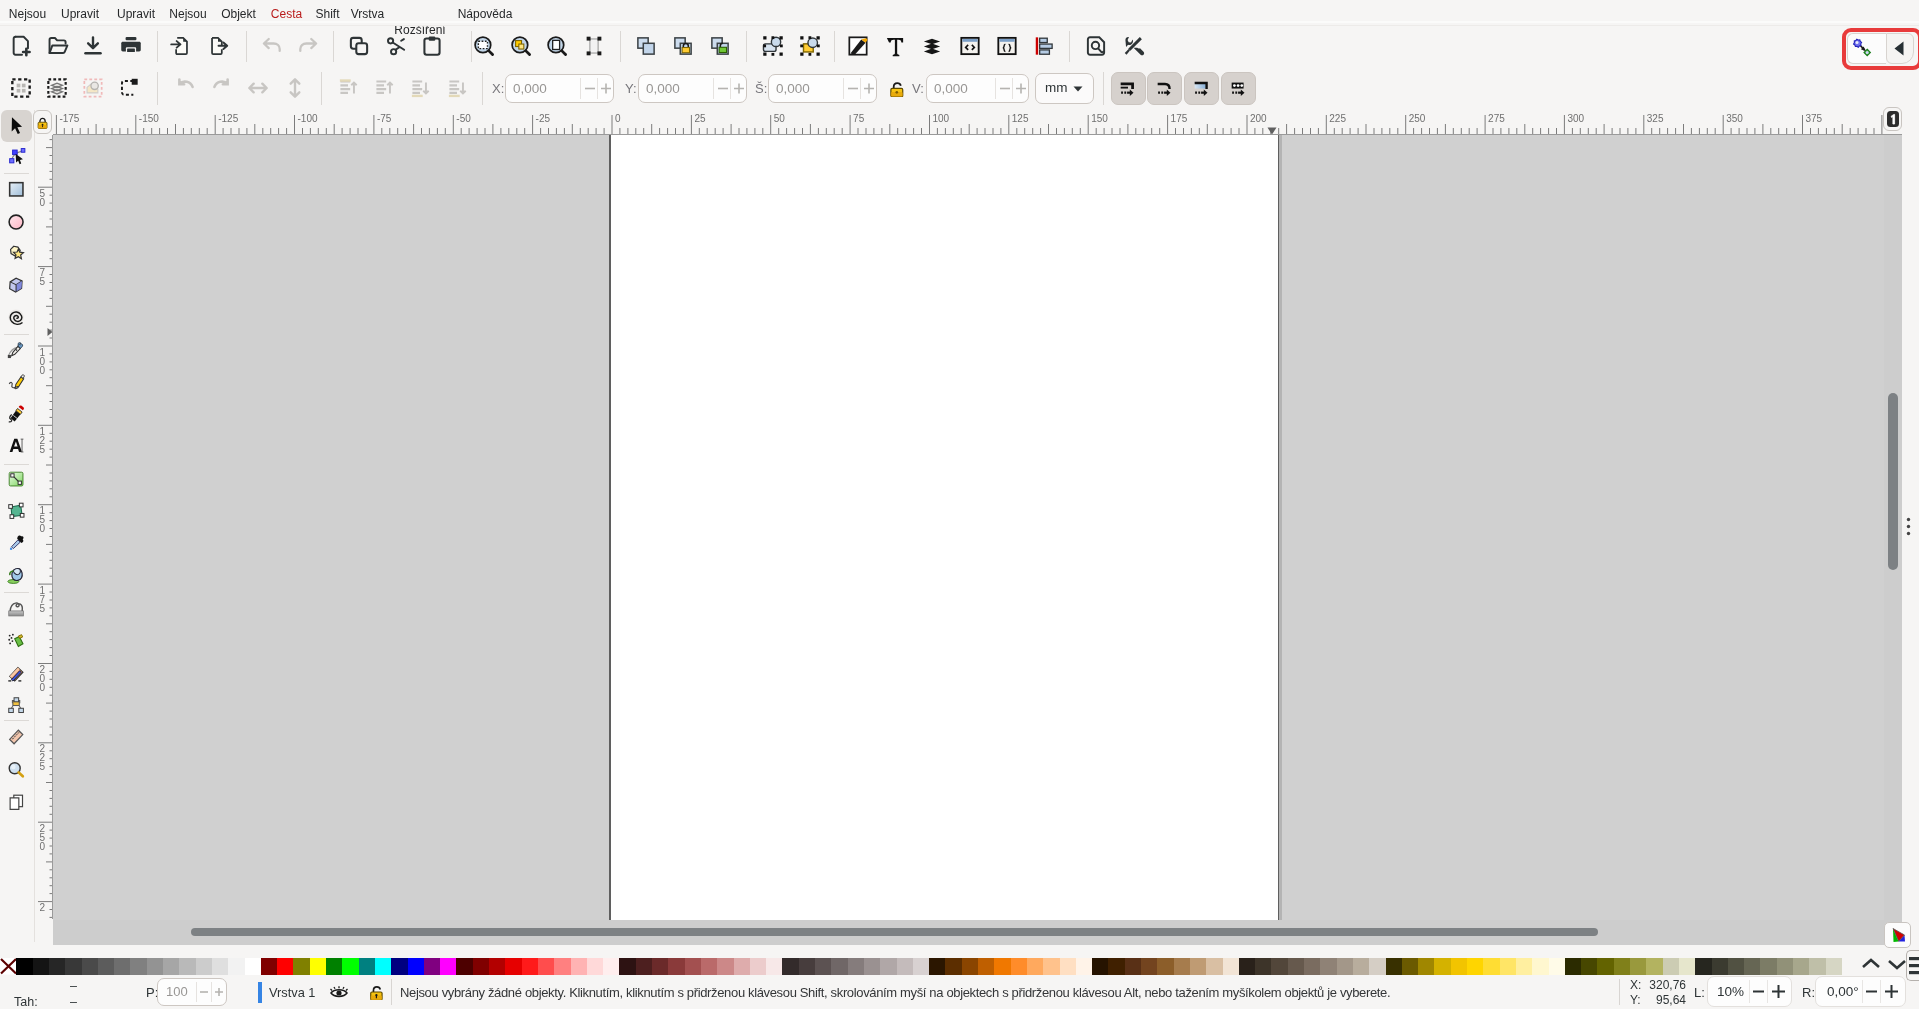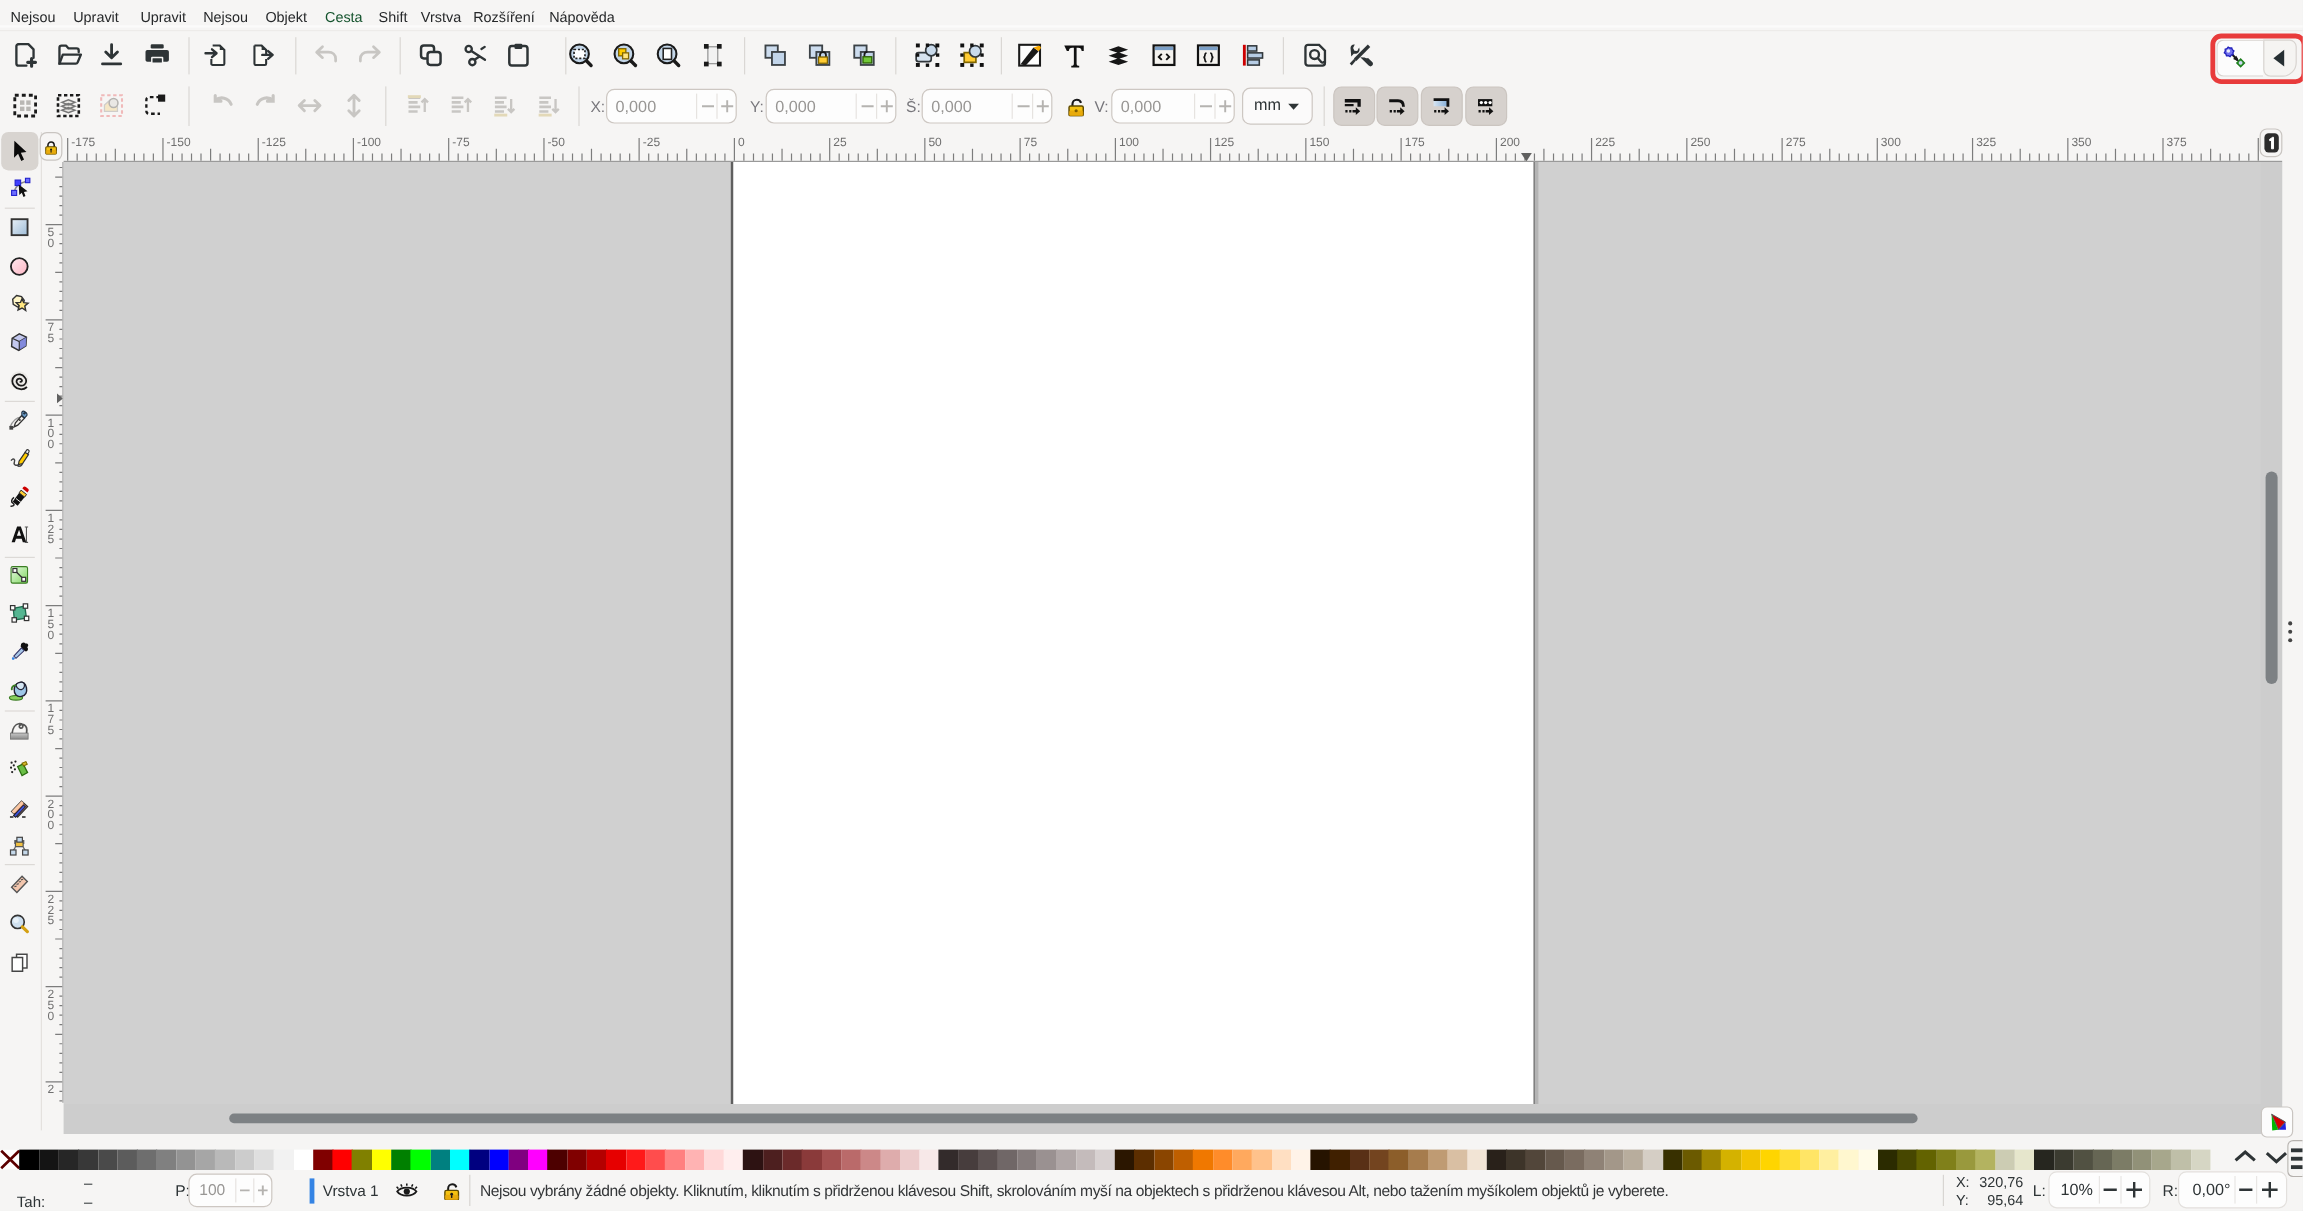--- a/index.html
+++ b/index.html
@@ -3,24 +3,24 @@
 *{margin:0;padding:0;box-sizing:border-box}
 html,body{width:1919px;height:1009px;overflow:hidden;background:#f6f5f4;
 font-family:"Liberation Sans",sans-serif;position:relative}
 .ab{position:absolute}
 </style></head><body>
 <div class="ab" style="left:27.5px;top:7px;transform:translateX(-50%);font-size:12px;color:#26282a;white-space:nowrap">Nejsou</div>
 <div class="ab" style="left:80px;top:7px;transform:translateX(-50%);font-size:12px;color:#26282a;white-space:nowrap">Upravit</div>
 <div class="ab" style="left:136px;top:7px;transform:translateX(-50%);font-size:12px;color:#26282a;white-space:nowrap">Upravit</div>
 <div class="ab" style="left:188px;top:7px;transform:translateX(-50%);font-size:12px;color:#26282a;white-space:nowrap">Nejsou</div>
 <div class="ab" style="left:238.5px;top:7px;transform:translateX(-50%);font-size:12px;color:#26282a;white-space:nowrap">Objekt</div>
-<div class="ab" style="left:286.5px;top:7px;transform:translateX(-50%);font-size:12px;color:#14532d;white-space:nowrap">Cesta</div>
+<div class="ab" style="left:286.5px;top:7px;transform:translateX(-50%);font-size:12px;color:#b91c1c;white-space:nowrap">Cesta</div>
 <div class="ab" style="left:327.5px;top:7px;transform:translateX(-50%);font-size:12px;color:#26282a;white-space:nowrap">Shift</div>
 <div class="ab" style="left:367.5px;top:7px;transform:translateX(-50%);font-size:12px;color:#26282a;white-space:nowrap">Vrstva</div>
-<div class="ab" style="left:420px;top:7px;transform:translateX(-50%);font-size:12px;color:#26282a;white-space:nowrap">Rozšíření</div>
+<div class="ab" style="left:420px;top:23px;transform:translateX(-50%);font-size:12px;color:#26282a;white-space:nowrap">Rozšíření</div>
 <div class="ab" style="left:485px;top:7px;transform:translateX(-50%);font-size:12px;color:#26282a;white-space:nowrap">Nápověda</div>
 <div class="ab" style="left:0;top:21px;width:1919px;height:2px;background:#fbfbfa"></div>
 <div class="ab" style="left:0;top:25px;width:1919px;height:1px;background:#edebe9"></div>
 <div class="ab" style="left:157px;top:31px;width:1px;height:31px;background:#dad7d4"></div>
 <div class="ab" style="left:245.5px;top:31px;width:1px;height:31px;background:#dad7d4"></div>
 <div class="ab" style="left:333px;top:31px;width:1px;height:31px;background:#dad7d4"></div>
 <div class="ab" style="left:470.5px;top:31px;width:1px;height:31px;background:#dad7d4"></div>
 <div class="ab" style="left:620px;top:31px;width:1px;height:31px;background:#dad7d4"></div>
 <div class="ab" style="left:745.5px;top:31px;width:1px;height:31px;background:#dad7d4"></div>
 <div class="ab" style="left:834px;top:31px;width:1px;height:31px;background:#dad7d4"></div>

